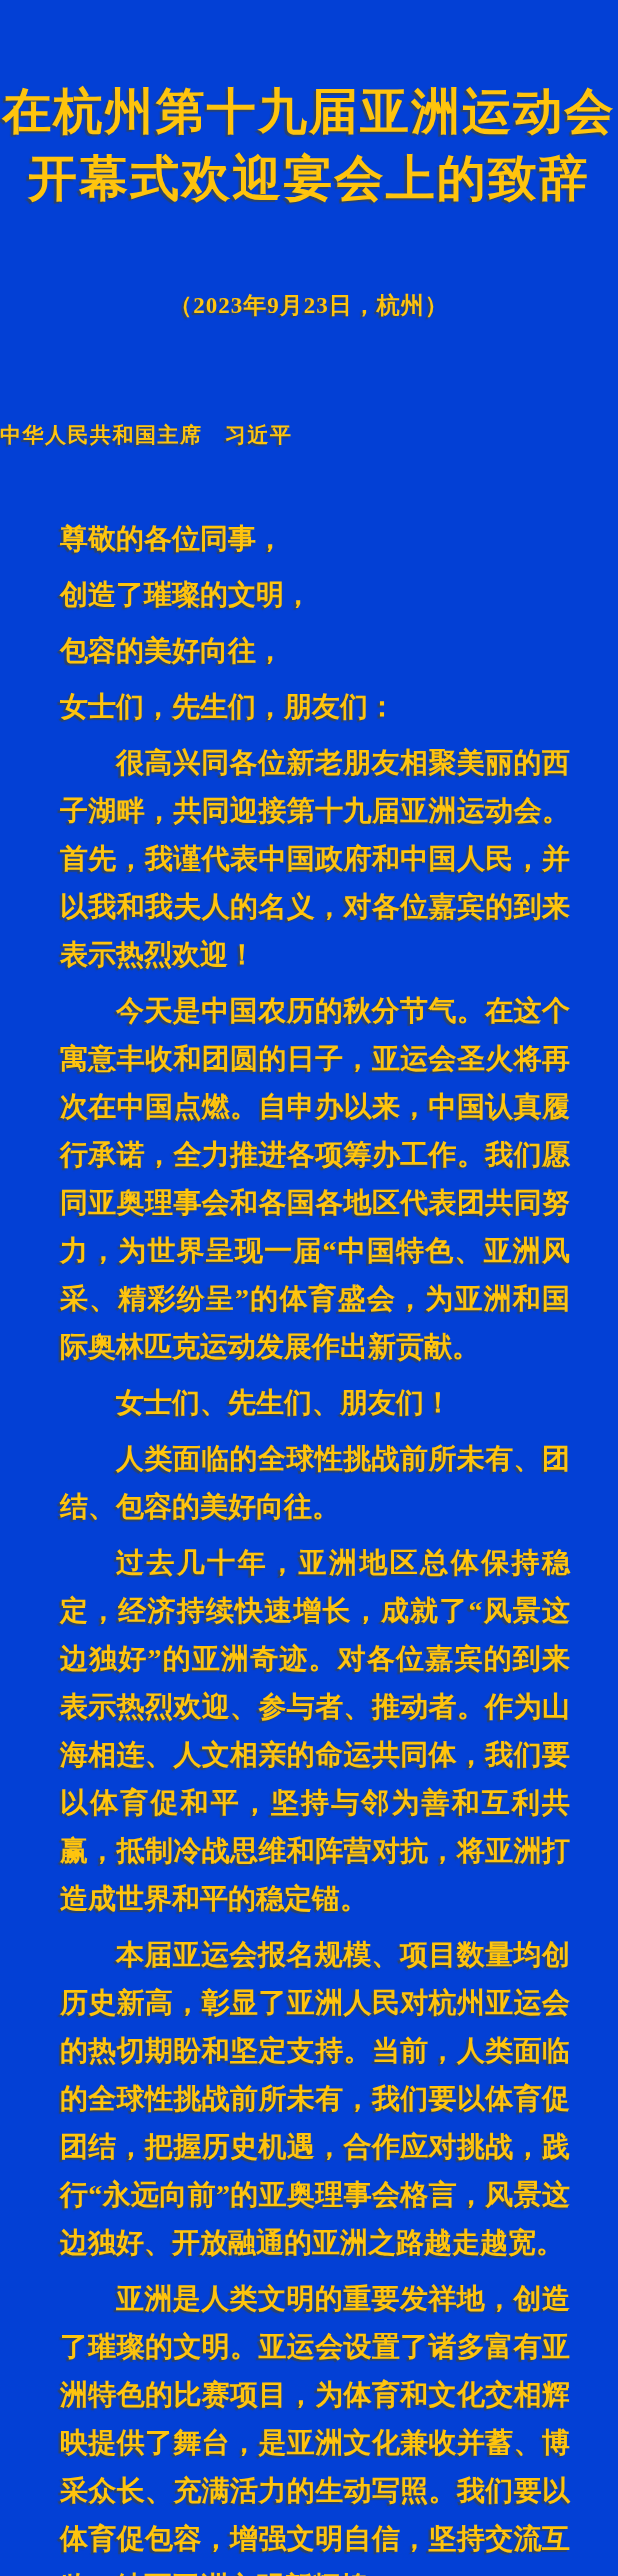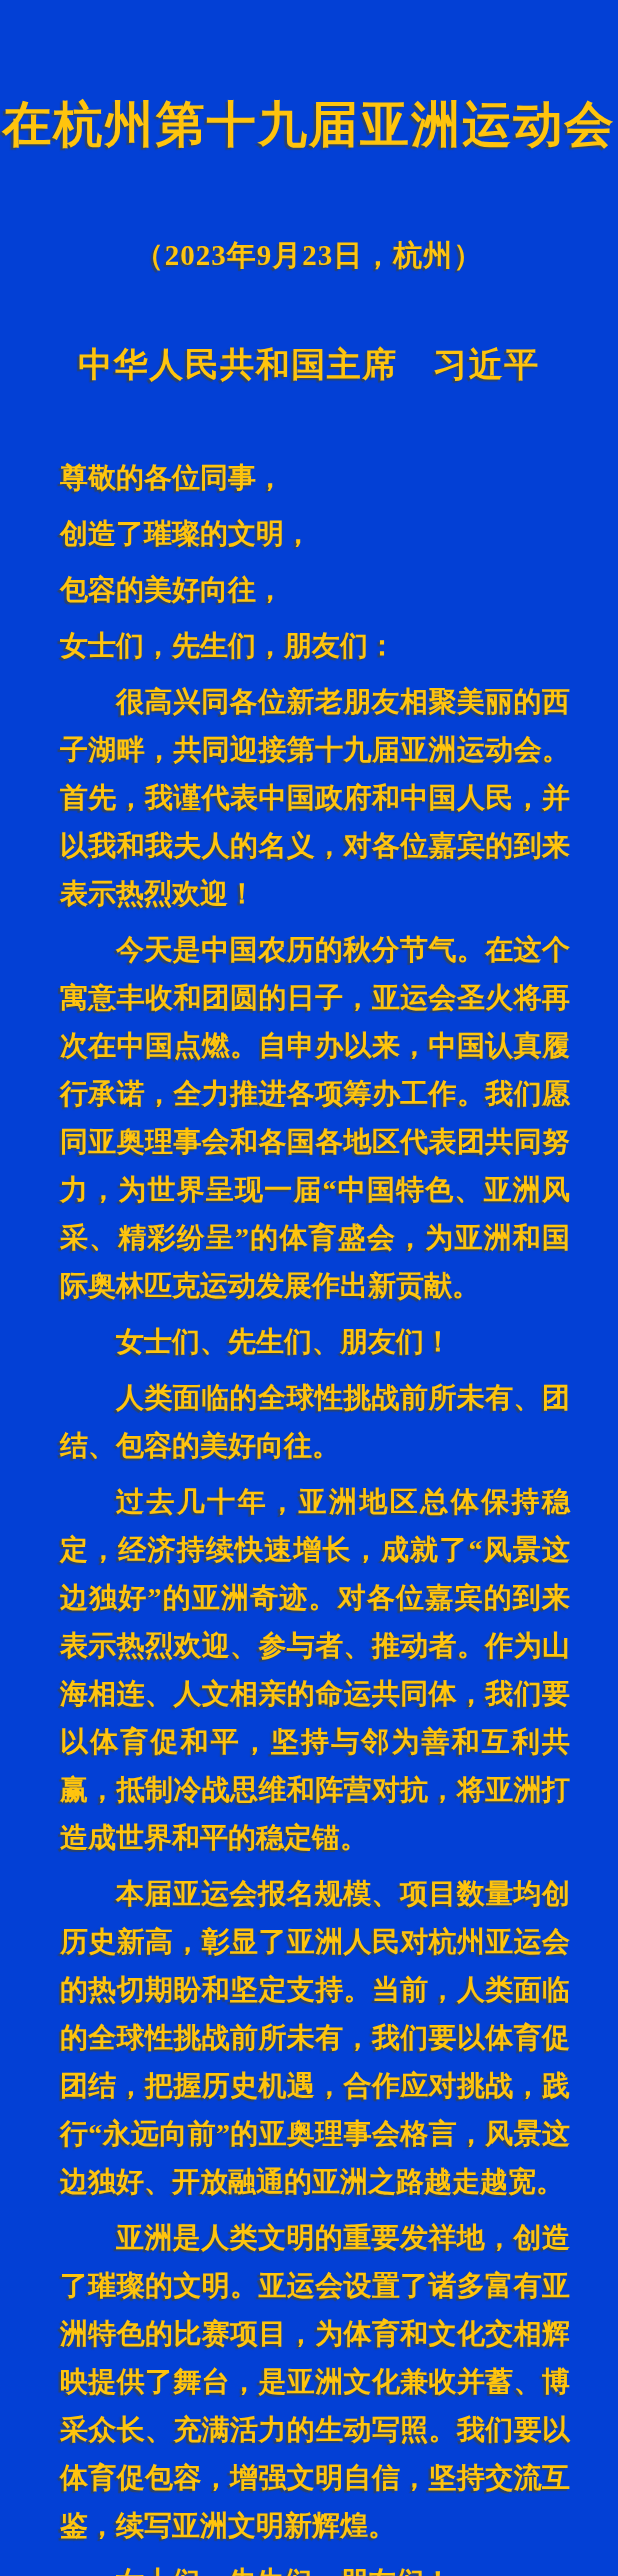--- a/index.html
+++ b/index.html
@@ -4,40 +4,40 @@
 <style>
   html,body{margin:0;padding:0;}
   body{
     width:618px;height:3423px;
     position:relative;
     background:#0340d5;
     overflow:hidden;
     font-family:"Liberation Serif","DejaVu Serif",serif;
   }
   .gold{color:#ffc40d;}
-  .shadowed{text-shadow:-2.6px 2.1px 1px rgba(75,70,25,0.55);margin-top:13px;}
+  .shadowed{text-shadow:-2.6px 2.1px 1px rgba(75,70,25,0.55);}
   .title-block{
     padding-top:78px;
     text-align:center;
     font-size:49px;
     font-weight:bold;
     line-height:67px;
     letter-spacing:2.1px;
   }
   .dateline{
     margin-top:78px;
     text-align:center;
-    font-size:29px;
+    font-size:23px;
     font-weight:bold;
     letter-spacing:1px;
   }
   .author-line{
-    margin-top:66px;
-    text-align:center;
-    font-size:34px;
+    margin-top:100px;
+    text-align:left;
+    font-size:21px;
     font-weight:bold;
     letter-spacing:1.5px;
   }
   .content{
     margin:66px 40px 0 52px;
     font-size:28px;
     font-weight:bold;
     line-height:48px;
     text-align:justify;
     position:relative;
@@ -45,20 +45,21 @@
   }
   .content p{margin:8px;padding:0;}
   .greeting-line{text-indent:0;}
   .body-paragraph{text-indent:2em;}
 </style>
 </head>
 <body>
 
 <div class="title-block gold shadowed">
   <div>在杭州第十九届亚洲运动会</div>
+  <div>开幕式欢迎宴会上的致辞</div>
 </div>
 
 <div class="dateline gold shadowed">（2023年9月23日，杭州）</div>
 
 <div class="author-line gold shadowed">中华人民共和国主席　习近平</div>
 
 <div class="content gold shadowed">
   <div>
       <p class="greeting-line">尊敬的各位同事，</p>
       <p class="greeting-line">创造了璀璨的文明，</p>

